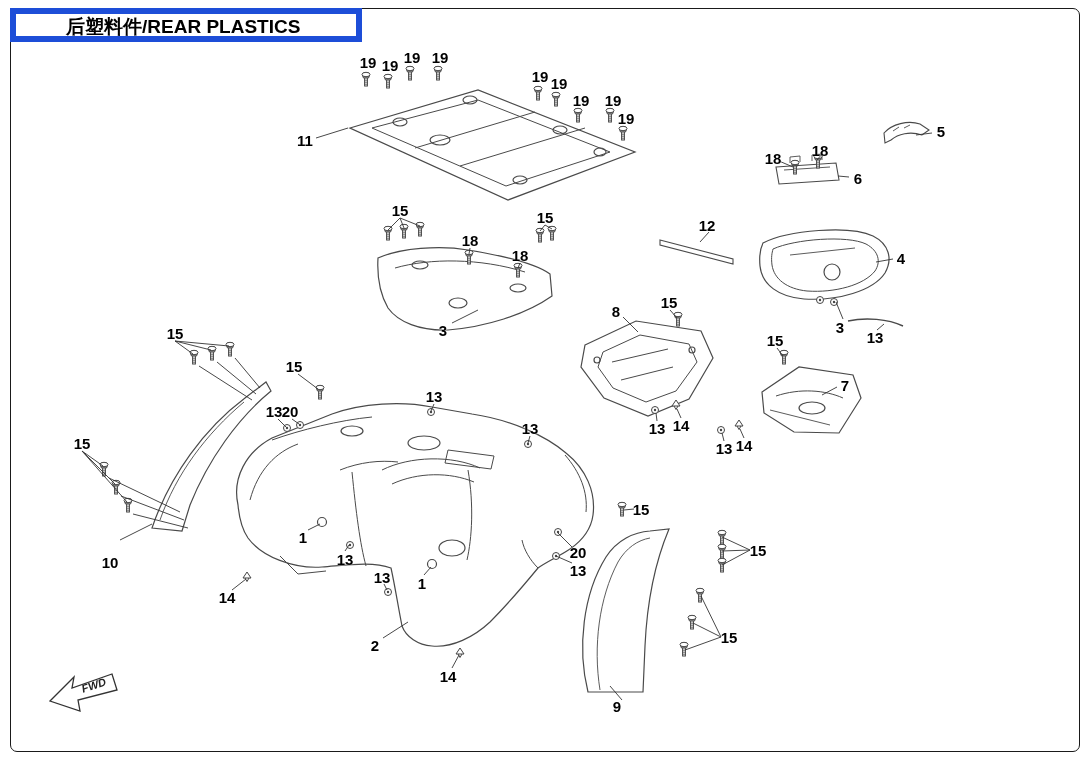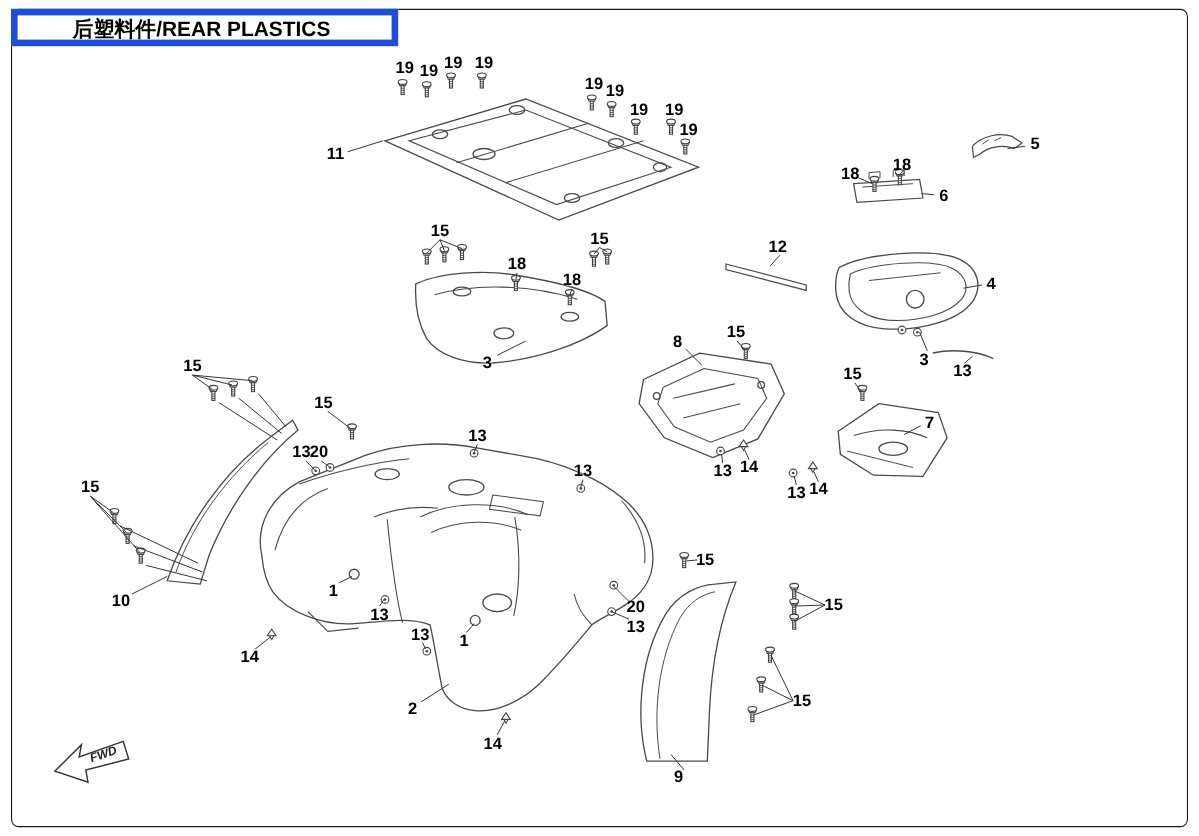--- a/index.html
+++ b/index.html
@@ -257,21 +257,21 @@
       <div class="callout" style="left: 616px; top: 311px;">8</div>
       <div class="callout" style="left: 669px; top: 302px;">15</div>
       <div class="callout" style="left: 775px; top: 340px;">15</div>
       <div class="callout" style="left: 845px; top: 385px;">7</div>
       <div class="callout" style="left: 657px; top: 428px;">13</div>
       <div class="callout" style="left: 681px; top: 425px;">14</div>
       <div class="callout" style="left: 724px; top: 448px;">13</div>
       <div class="callout" style="left: 744px; top: 445px;">14</div>
       <div class="callout" style="left: 175px; top: 333px;">15</div>
       <div class="callout" style="left: 82px; top: 443px;">15</div>
-      <div class="callout" style="left: 110px; top: 546px; text-align: center;">10</div>
+      <div class="callout" style="left: 110px; top: 562px; text-align: center;">10</div>
       <div class="callout" style="left: 294px; top: 366px;">15</div>
       <div class="callout" style="left: 274px; top: 411px;">13</div>
       <div class="callout" style="left: 290px; top: 411px;">20</div>
       <div class="callout" style="left: 434px; top: 396px;">13</div>
       <div class="callout" style="left: 530px; top: 428px;">13</div>
       <div class="callout" style="left: 303px; top: 537px;">1</div>
       <div class="callout" style="left: 345px; top: 559px;">13</div>
       <div class="callout" style="left: 227px; top: 597px;">14</div>
       <div class="callout" style="left: 382px; top: 577px;">13</div>
       <div class="callout" style="left: 422px; top: 583px;">1</div>

